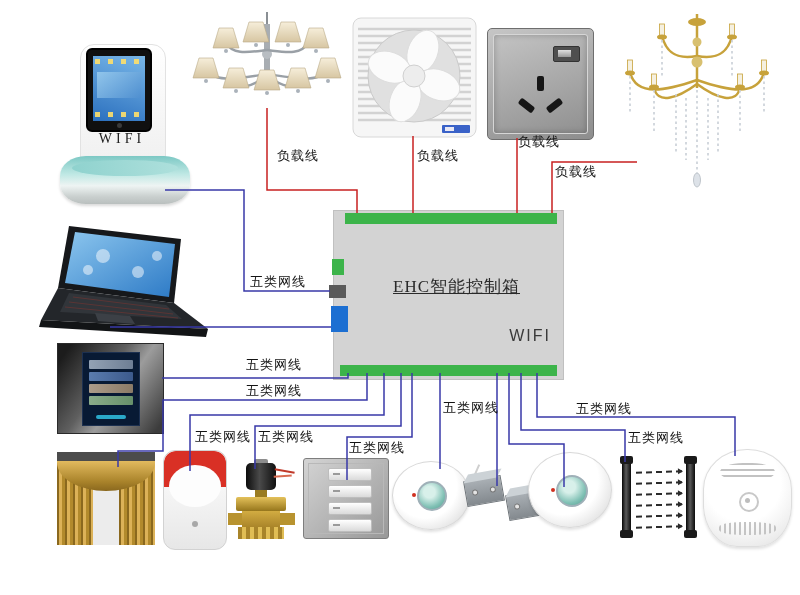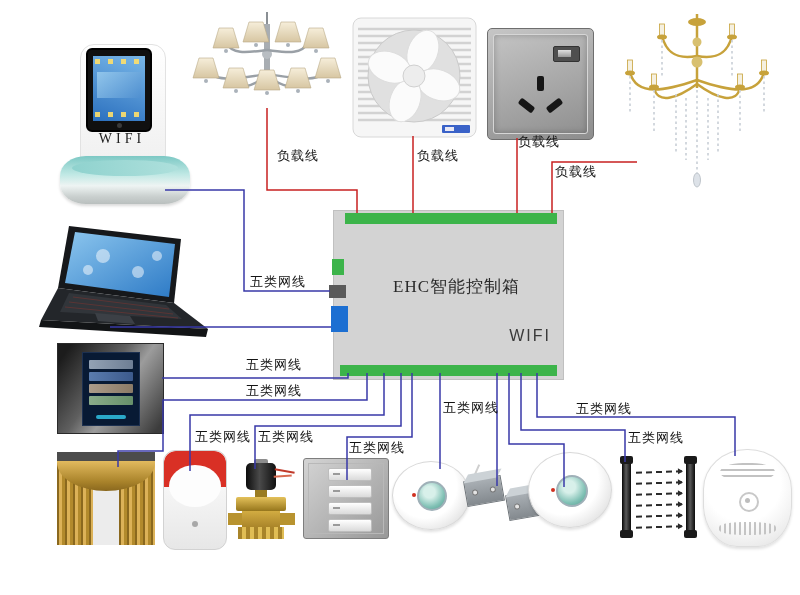--- a/index.html
+++ b/index.html
@@ -11,21 +11,21 @@
 
   
   .box{background:var(--box-gray,#d3d3d3);border:1px solid #c0c0c0;}
   .box .strip{position:absolute;background:var(--accent-green,#3cb44a);}
   .box .strip.top{left:11px;top:2px;width:212px;height:11px;}
   .box .strip.bottom{left:6px;top:154px;width:217px;height:11px;}
   .box .port{position:absolute;}
   .box .pgreen{left:-2px;top:48px;width:12px;height:16px;background:var(--accent-green,#3cb44a);}
   .box .pgray{left:-5px;top:74px;width:17px;height:13px;background:var(--port-gray,#5a5a5a);}
   .box .pblue{left:-3px;top:95px;width:17px;height:26px;background:var(--port-blue,#1c6fd2);}
-  .box-title{position:absolute;left:16px;right:0;top:64px;text-align:center;font-size:17px;color:#2a2a2a;letter-spacing:1px;}
+  .box-title{position:absolute;left:16px;right:0;top:64px;text-align:center;font-size:17px;color:#2a2a2a;letter-spacing:1px;text-decoration:underline;}
   .box-brand{position:absolute;right:12px;top:116px;font-size:16px;color:#3a3a3a;letter-spacing:2px;font-family:"Liberation Sans",sans-serif;}
 
   
   .wifi-stand{position:absolute;left:20px;top:16px;width:84px;height:128px;background:linear-gradient(180deg,#ffffff,#efefef);border:1px solid #e2e2e2;border-radius:14px;}
   .wifi-tablet{position:absolute;left:26px;top:20px;width:62px;height:80px;background:#101010;border:2px solid #000;border-radius:6px;}
   .wifi-screen{position:absolute;left:5px;top:6px;right:5px;bottom:9px;background:linear-gradient(200deg,#79b7e8,#2a6fbe);}
   .wifi-icons{position:absolute;left:2px;height:5px;right:2px;background:repeating-linear-gradient(90deg,#ffe06a 0 5px,transparent 5px 13px);opacity:.9;}
   .wifi-photo{position:absolute;left:4px;top:16px;right:4px;height:26px;background:linear-gradient(135deg,#9fd0f0,#4f8fd0);opacity:.8;}
   .wifi-home{position:absolute;left:50%;bottom:2px;width:5px;height:5px;margin-left:-2px;border-radius:50%;background:#3a3a3a;}
   .wifi-text{position:absolute;left:22px;top:103px;width:80px;text-align:center;font-size:14px;letter-spacing:4px;color:#222;}

